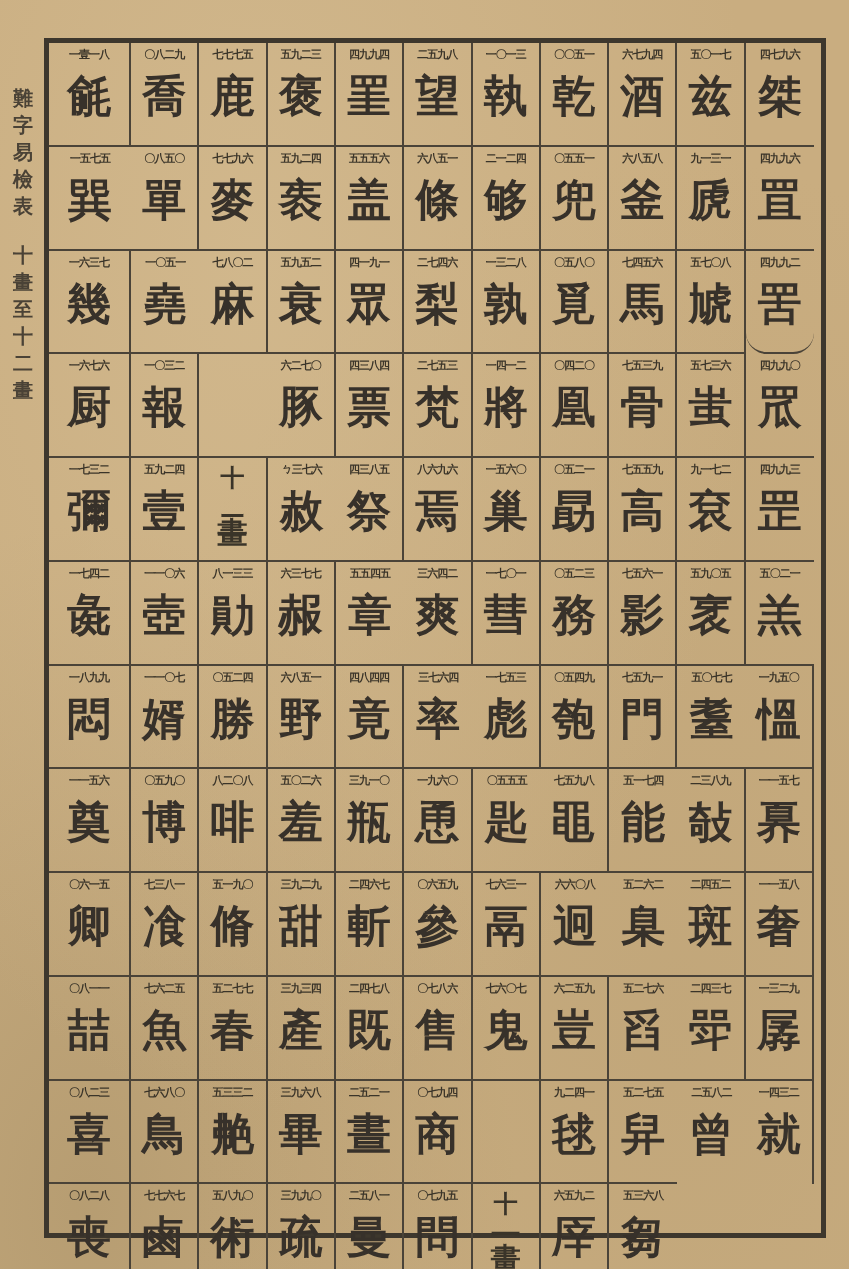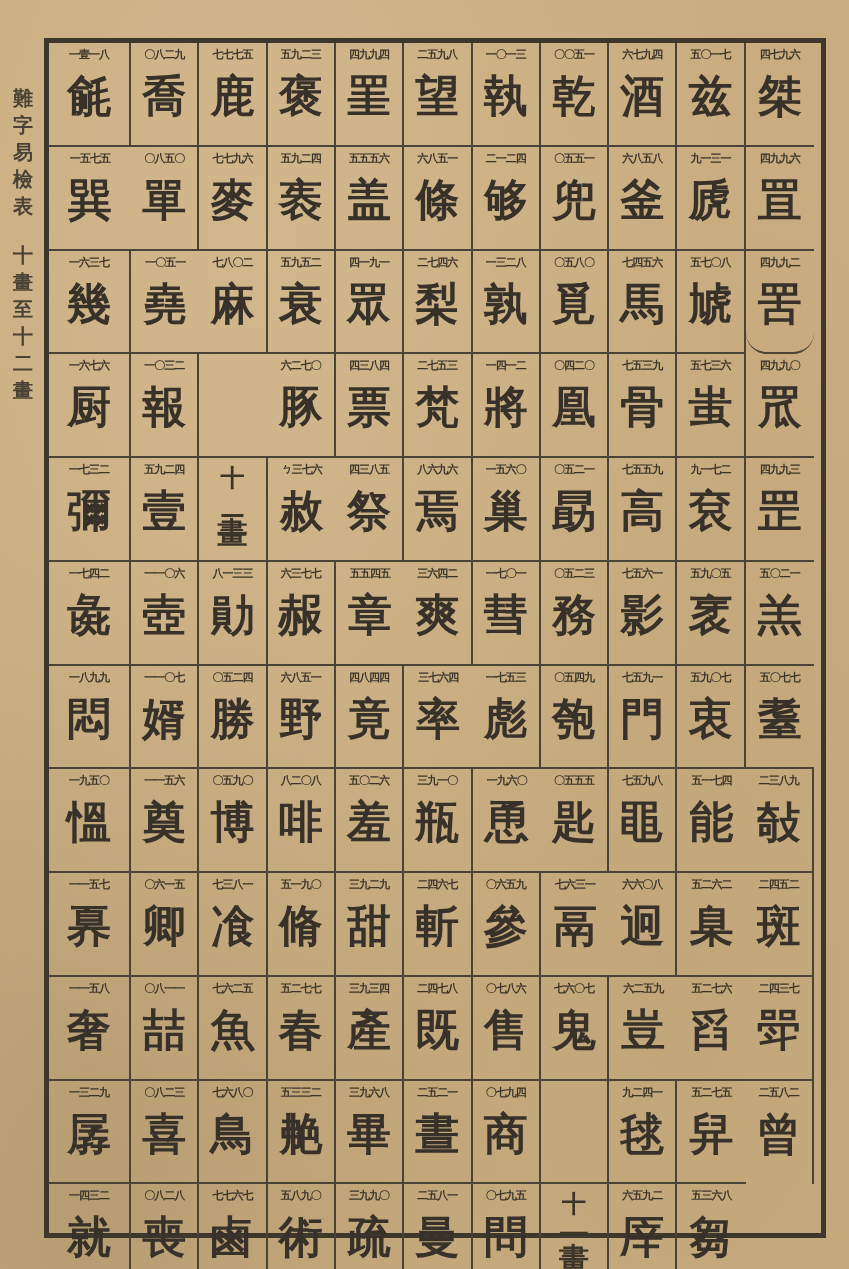--- a/index.html
+++ b/index.html
@@ -358,24 +358,20 @@
       <div class="char">彪</div>
     </div>
     <div class="cell">
       <div class="code">〇五四九</div>
       <div class="char">匏</div>
     </div>
     <div class="cell">
       <div class="code">七五九一</div>
       <div class="char">門</div>
     </div>
-    <div class="cell">
-      <div class="code">五九〇七</div>
-      <div class="char">衷</div>
-    </div>
     <div class="cell" style="border-right: none;">
       <div class="code">五〇七七</div>
       <div class="char">耋</div>
     </div>
     <div class="cell">
       <div class="code">一九五〇</div>
       <div class="char">慍</div>
     </div>
     <div class="cell">
       <div class="code">一一五六</div>

